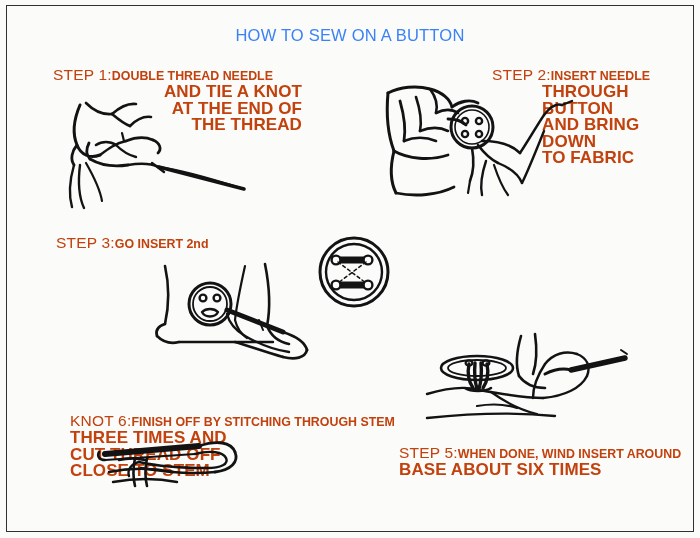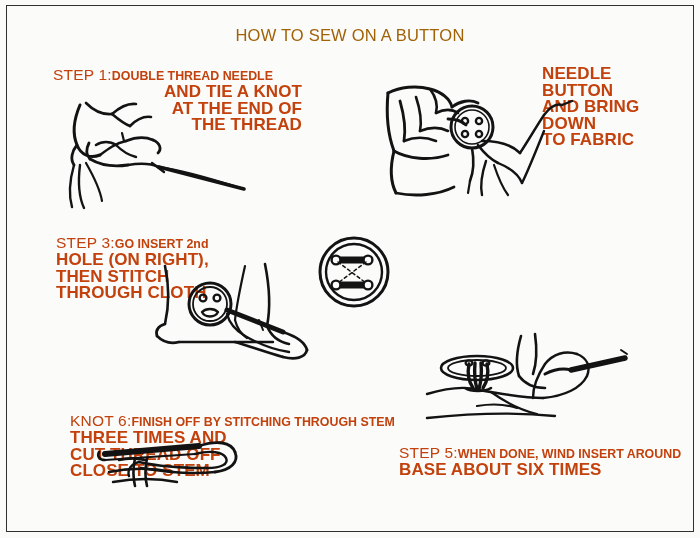--- a/index.html
+++ b/index.html
@@ -28,21 +28,21 @@
     pointer-events: none;
   }
   .title {
     position: absolute;
     left: 0;
     top: 26px;
     width: 700px;
     text-align: center;
     font-size: 16.5px;
     letter-spacing: 0.2px;
-    color: #a16207;
+    color: #3b82f6;
     font-weight: 400;
   }
   .step {
     position: absolute;
     color: #c2410c;
   }
   .step-lines {
     white-space: pre-line;
     font-size: 17px;
     line-height: 16.5px;
@@ -124,21 +124,24 @@
         <path d="M24 72 C22 88 22 102 28 115" stroke-width="2.4"></path>
         <path d="M30 70 C38 84 44 96 46 108" stroke-width="2.2"></path>
         <path d="M103 74 L188 96" stroke-width="3.6"></path>
         <path d="M103 74 C120 76 150 84 188 96" stroke-width="2"></path>
         <path d="M96 70 L108 79" stroke-width="2.4"></path>
       </g>
     </svg>
   </div>
 
   <div class="step" id="step2">
-    <div class="step-lines">NEEDLE BUTTON
+    <div class="head-line">
+      <span class="step-label">STEP 2:</span><span class="step-first">INSERT NEEDLE</span>
+    </div>
+    <div class="step-lines">THROUGH BUTTON
 AND BRING DOWN
 TO FABRIC</div>
   </div>
 
   <div class="art" id="art2">
     <svg width="190" height="135" viewBox="0 0 190 135">
       <g fill="none" stroke="#131313" stroke-linecap="round" stroke-linejoin="round">
         <path d="M2 18 C14 12 30 10 44 14 C56 17 64 24 66 32" stroke-width="3"></path>
         <path d="M66 32 C74 26 84 24 92 28" stroke-width="2.8"></path>
         <path d="M44 14 C50 22 52 30 50 38" stroke-width="2.6"></path>
@@ -187,23 +190,20 @@
         <path d="M32 36 L60 57" stroke-width="1.5" stroke-dasharray="3 3"></path>
         <path d="M60 36 L32 57" stroke-width="1.5" stroke-dasharray="3 3"></path>
       </g>
     </svg>
   </div>
 
   <div class="step ind-left" id="step3">
     <div class="head-line">
       <span class="step-label">STEP 3:</span><span class="step-first">GO INSERT 2nd</span>
     </div>
-    <div class="step-lines">HOLE (ON RIGHT),
-THEN STITCH
-THROUGH CLOTH</div>
   </div>
 
   <div class="art" id="art3">
     <svg width="230" height="115" viewBox="0 0 230 115">
       <g fill="none" stroke="#131313" stroke-linecap="round" stroke-linejoin="round">
         <path d="M10 4 C14 22 14 44 10 62" stroke-width="2.6"></path>
         <path d="M10 62 C4 64 0 68 2 74" stroke-width="2.6"></path>
         <path d="M2 74 C8 80 16 82 24 80" stroke-width="2.6"></path>
         <path d="M24 80 L118 80" stroke-width="2.4"></path>
         <path d="M110 2 C114 22 116 44 112 64" stroke-width="2.6"></path>

